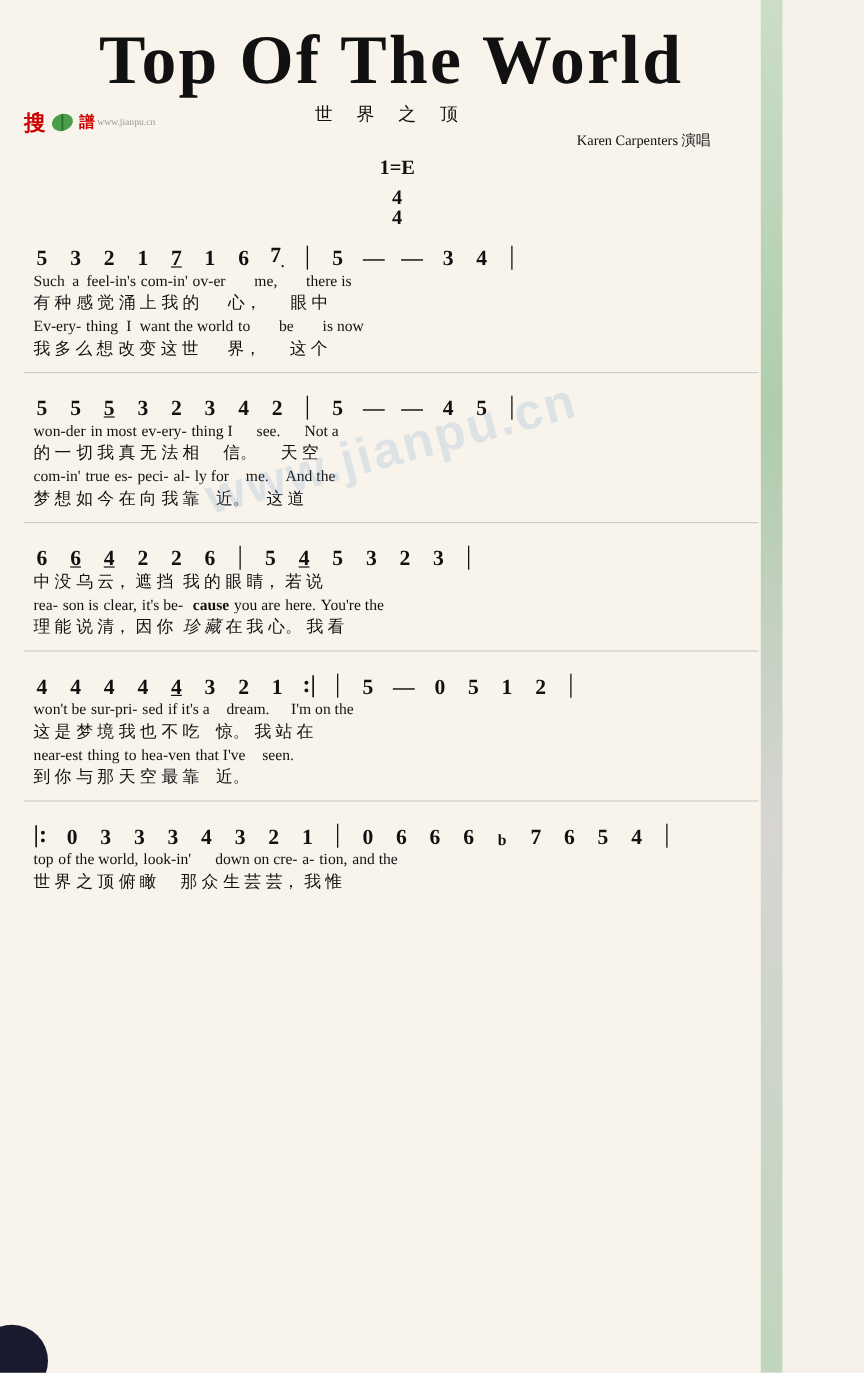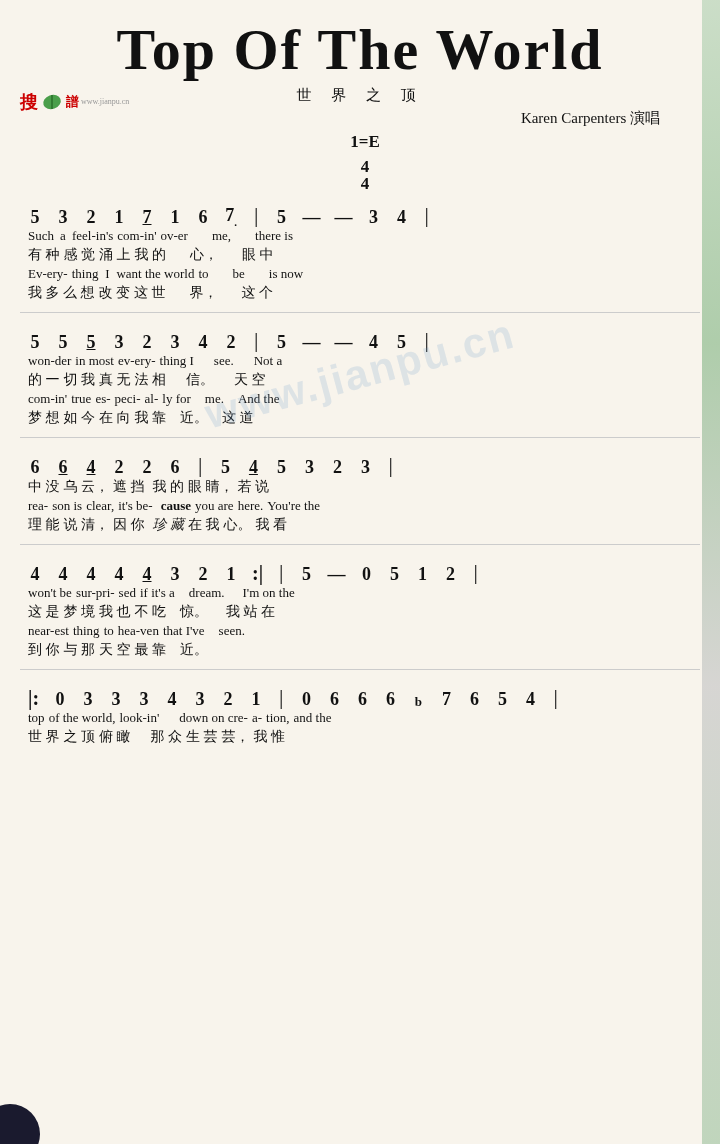--- a/index.html
+++ b/index.html
@@ -5,21 +5,21 @@
     * { margin: 0; padding: 0; box-sizing: border-box; }
     body {
       width: 720px;
       min-height: 1144px;
       background: #f5f0e8;
       font-family: 'Times New Roman', serif;
       position: relative;
       overflow-x: hidden;
     }
     .page {
-      width: 720px;
+      width: 652px;
       min-height: 1144px;
       background: #f8f4ec;
       padding: 10px 20px 20px 20px;
       position: relative;
     }
     .title-area {
       text-align: center;
       margin-bottom: 4px;
       padding-top: 8px;
     }
@@ -58,21 +58,21 @@
       display: inline-block;
     }
     .logo-subtext {
       font-size: 8px;
       color: #999;
       display: block;
       margin-top: -2px;
     }
     .performer-line {
       text-align: right;
-      font-size: 15px;
+      font-size: 12px;
       color: #111;
       margin-top: 2px;
       padding-right: 40px;
     }
     .key-line {
       font-size: 17px;
       font-weight: bold;
       color: #111;
       margin: 4px 0 8px 10px;
       display: flex;
@@ -376,21 +376,21 @@
       <span class="lw">if it's a</span>
       <span class="lw" style="margin-left:10px;">dream.</span>
       <span class="lw" style="margin-left:14px;">I'm on the</span>
     </div>
     <div class="cn-lyrics">
       <span class="lw">这 是</span>
       <span class="lw">梦 境</span>
       <span class="lw">我 也</span>
       <span class="lw">不 吃</span>
       <span class="lw" style="margin-left:10px;">惊。</span>
-      <span class="lw" style="margin-left:14px;text-align:right;">我 站 在</span>
+      <span class="lw" style="text-align:right;">我 站 在</span>
     </div>
     <div class="en-lyrics">
       <span class="lw">near-est</span>
       <span class="lw">thing</span>
       <span class="lw">to</span>
       <span class="lw">hea-ven</span>
       <span class="lw">that I've</span>
       <span class="lw" style="margin-left:10px;">seen.</span>
     </div>
     <div class="cn-lyrics">

